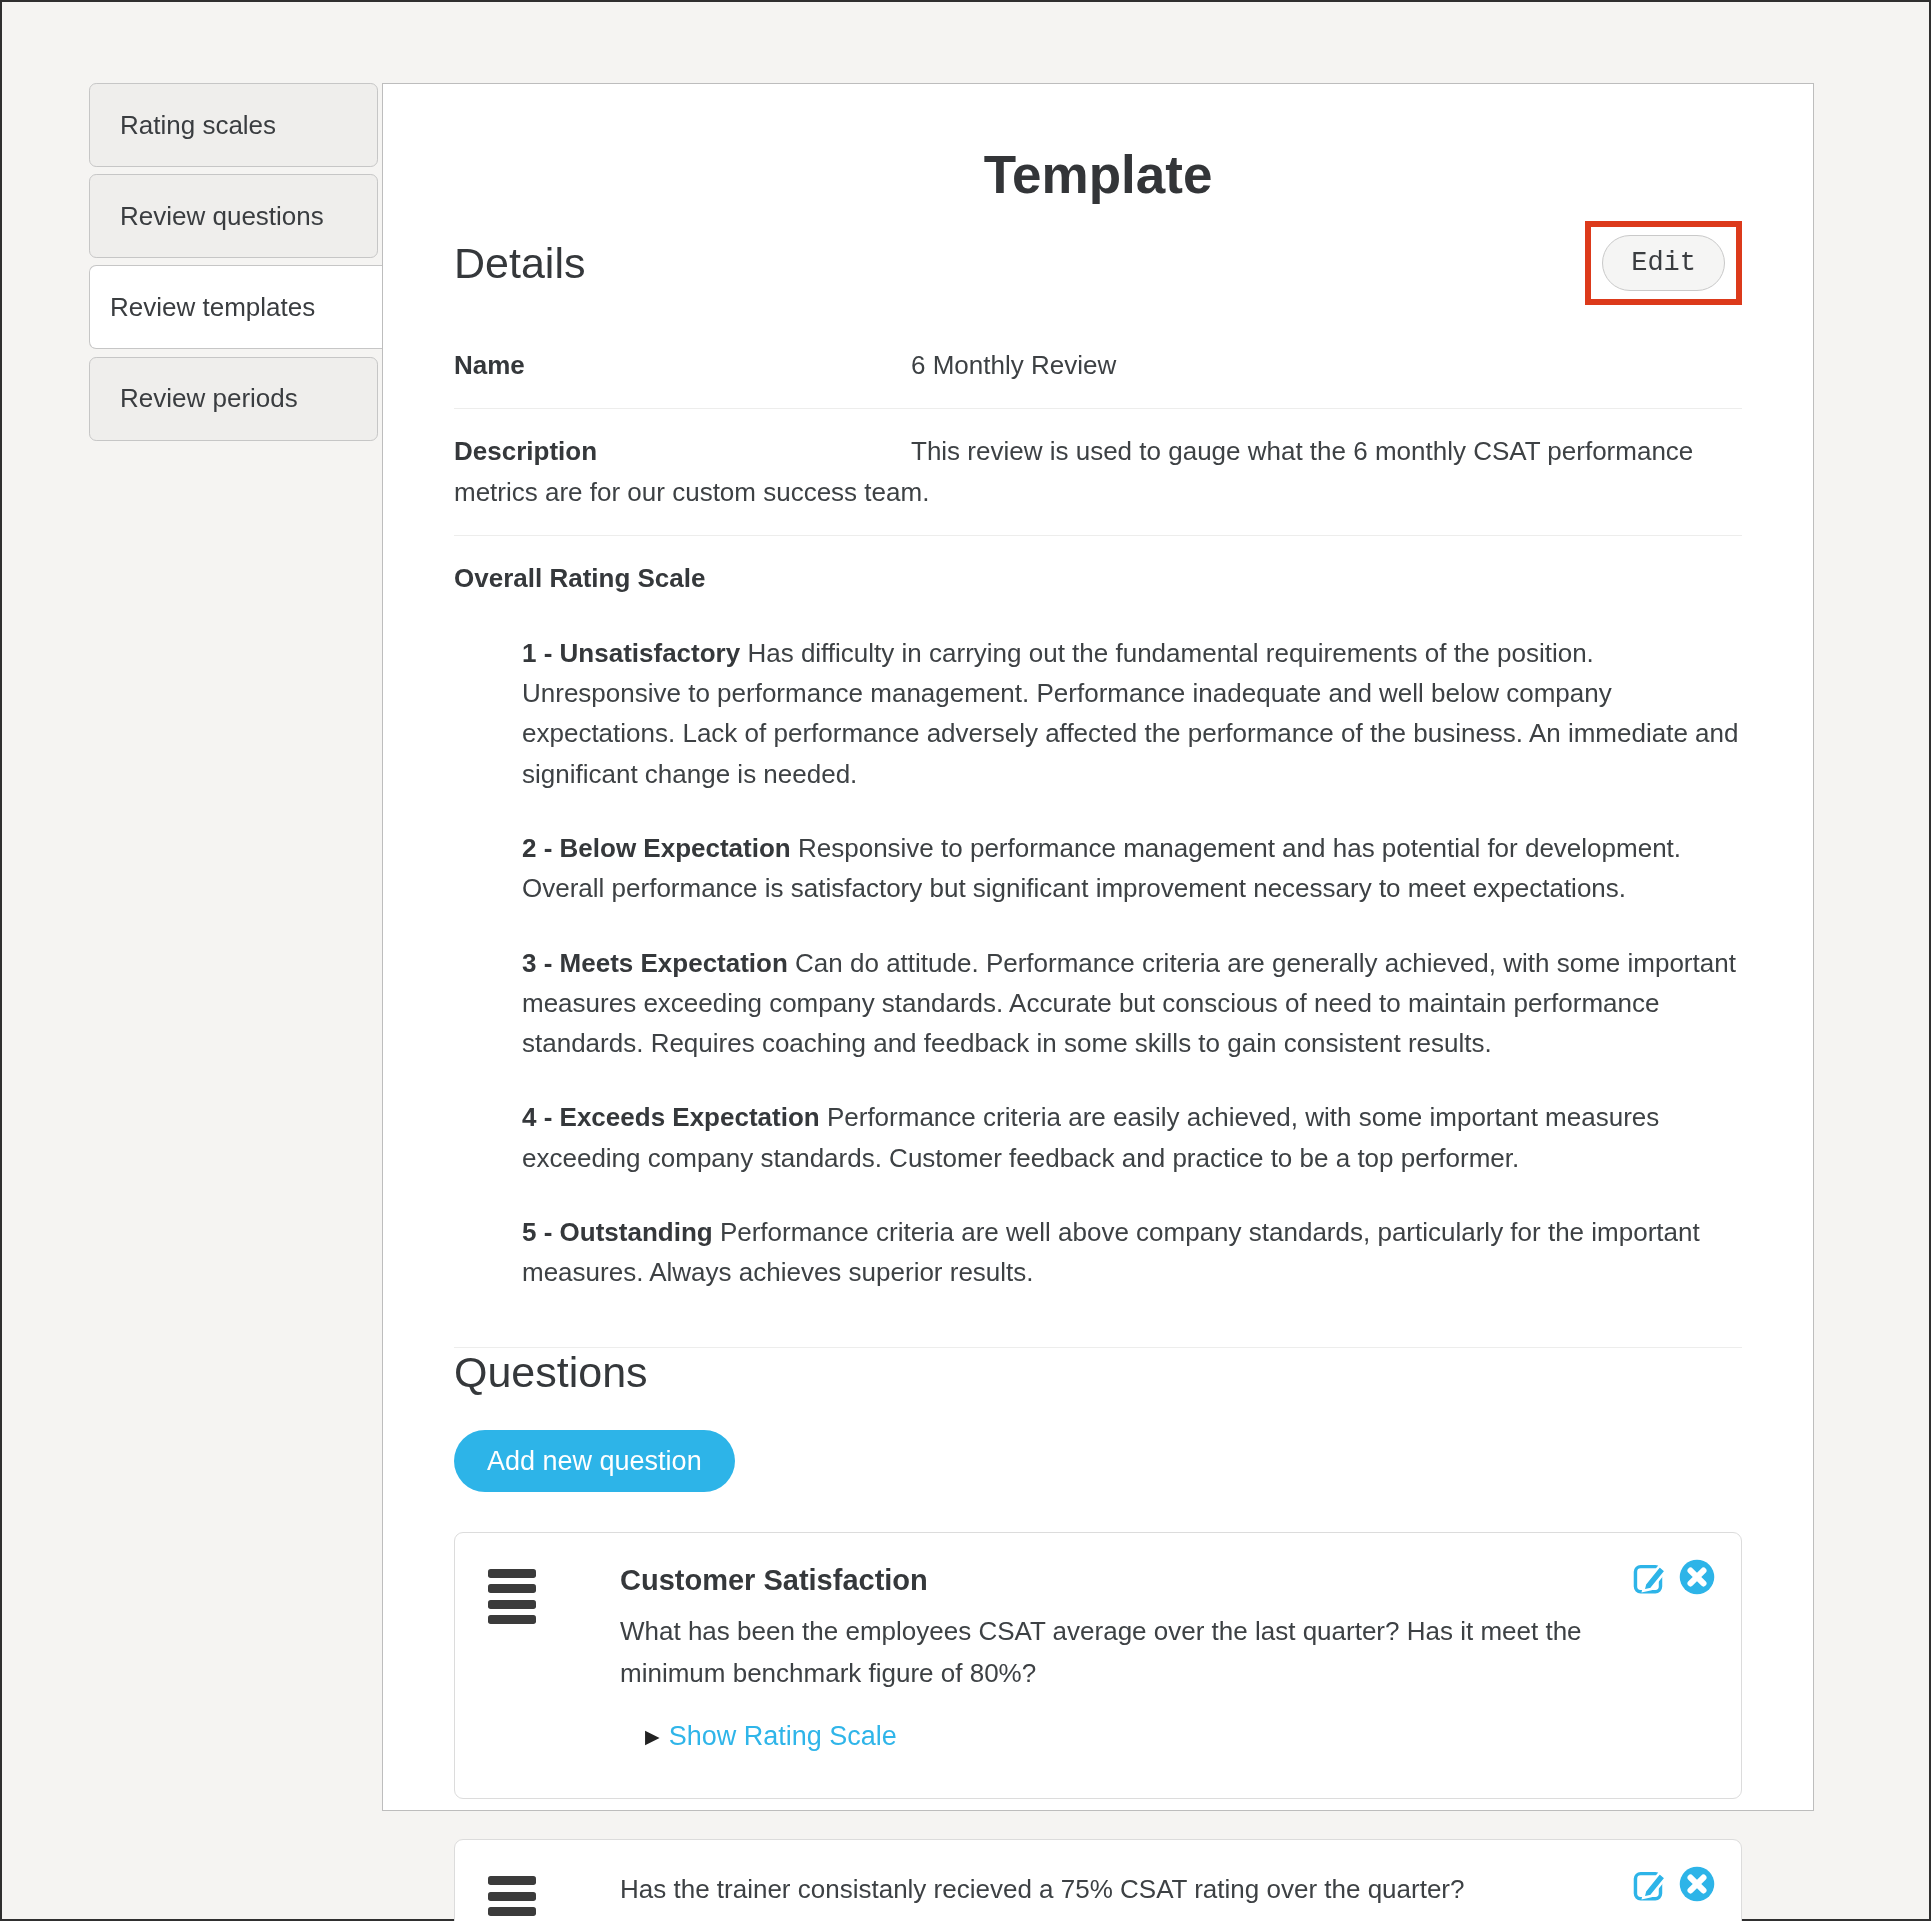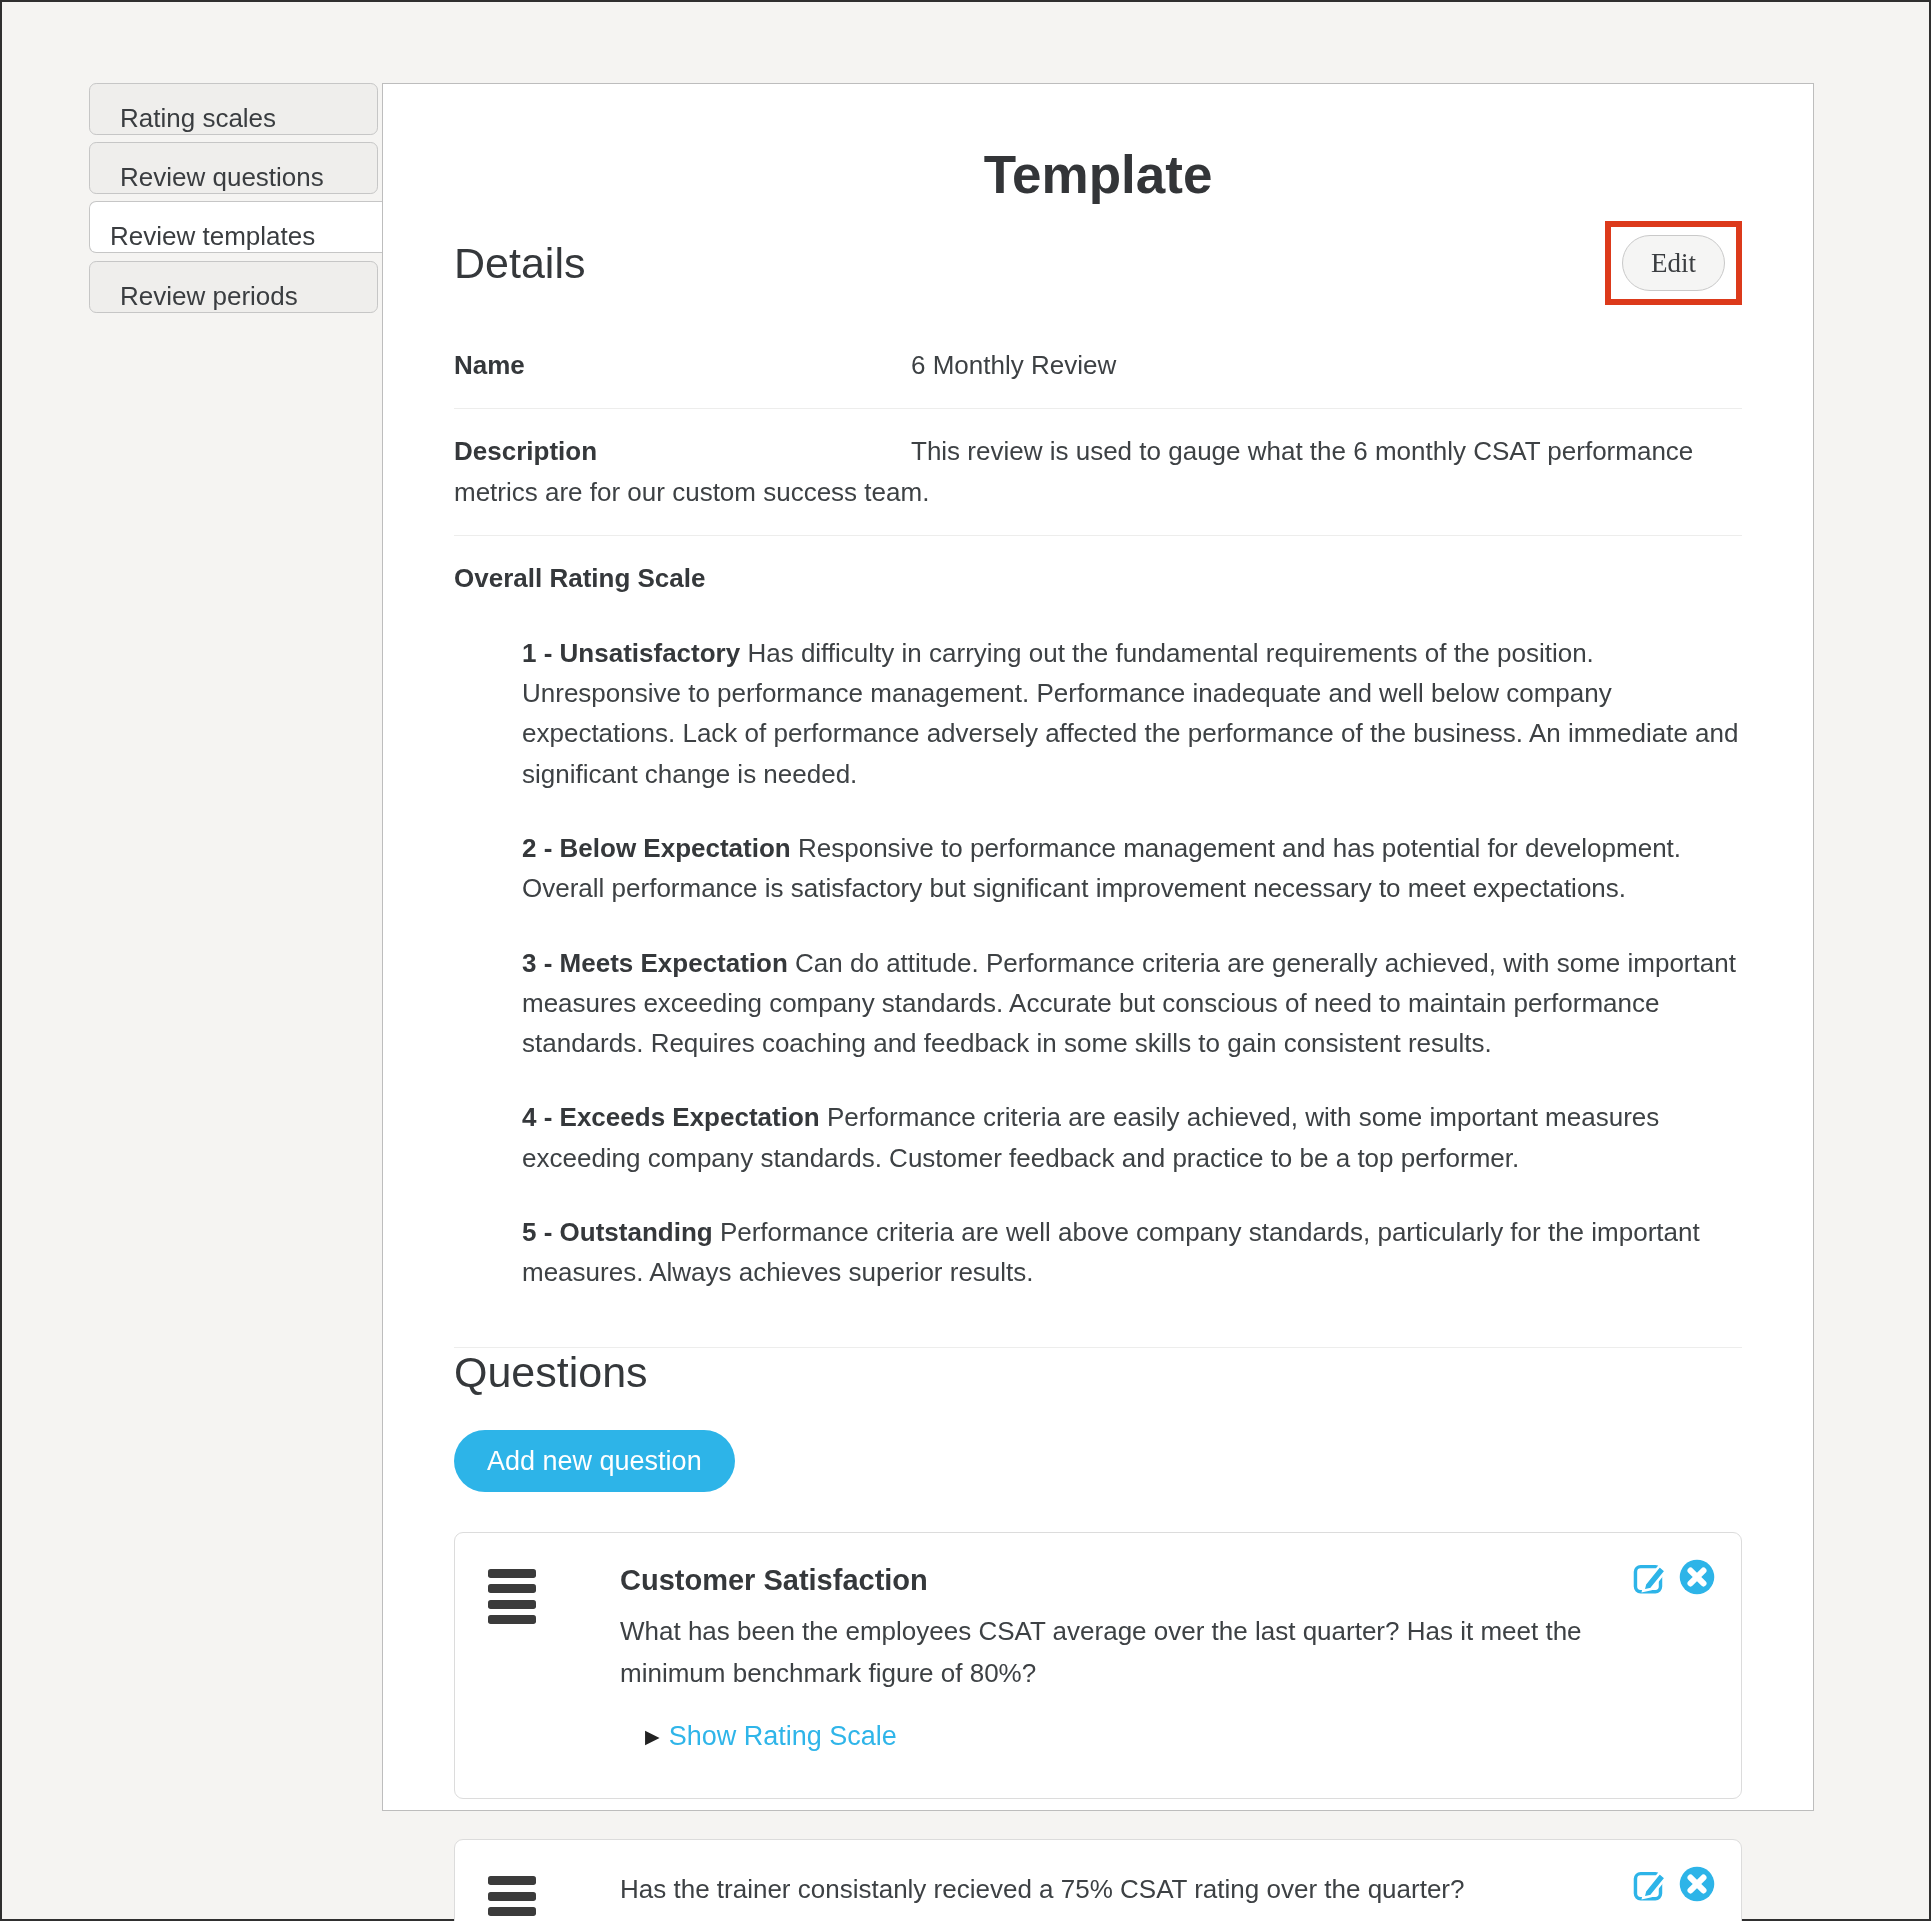--- a/index.html
+++ b/index.html
@@ -12,26 +12,26 @@
     position: relative;
   }
   .frame {
     position: absolute; inset: 0;
     border: 2.7px solid #2f2f2f;
     background: #f5f4f2;
   }
   
   .tabs { position: absolute; left: 87px; top: 81px; width: 299px; z-index: 4; }
   .tab {
-    width: 289px; height: 52px;
+    width: 289px; height: 84px;
     background: #efeeec;
     border: 1.8px solid #c6c6c6;
     border-radius: 7.2px;
     margin-bottom: 7.2px;
-    display: flex; align-items: flex-end;
+    display: flex; align-items: center;
     padding-left: 30px;
     font-size: 26px; color: #3a3d40;
     cursor: pointer;
     position: relative;
   }
   .tab.active {
     width: 299px;
     background: #ffffff;
     border-right: none;
     border-top-right-radius: 0;
@@ -64,21 +64,21 @@
   .edit-annotation {
     border: 6.3px solid #dc3a1b;
     padding: 8.1px 11px;
     background: transparent;
   }
   .edit-btn {
     background: #f5f5f4;
     border: 1.8px solid #c9c9c9;
     border-radius: 40px;
     font-size: 27px; color: #3a3d40;
-    font-family: Liberation Serif, serif;
+    font-family: Liberation Mono, monospace;
     padding: 11.8px 28px;
     cursor: pointer;
   }
   .detail-row {
     border-bottom: 1.8px solid #ededec;
     padding: 22px 0 23.5px 0;
     font-size: 26px; line-height: 1.55;
   }
   .detail-row.first { padding-top: 27px; }
   .detail-label {

